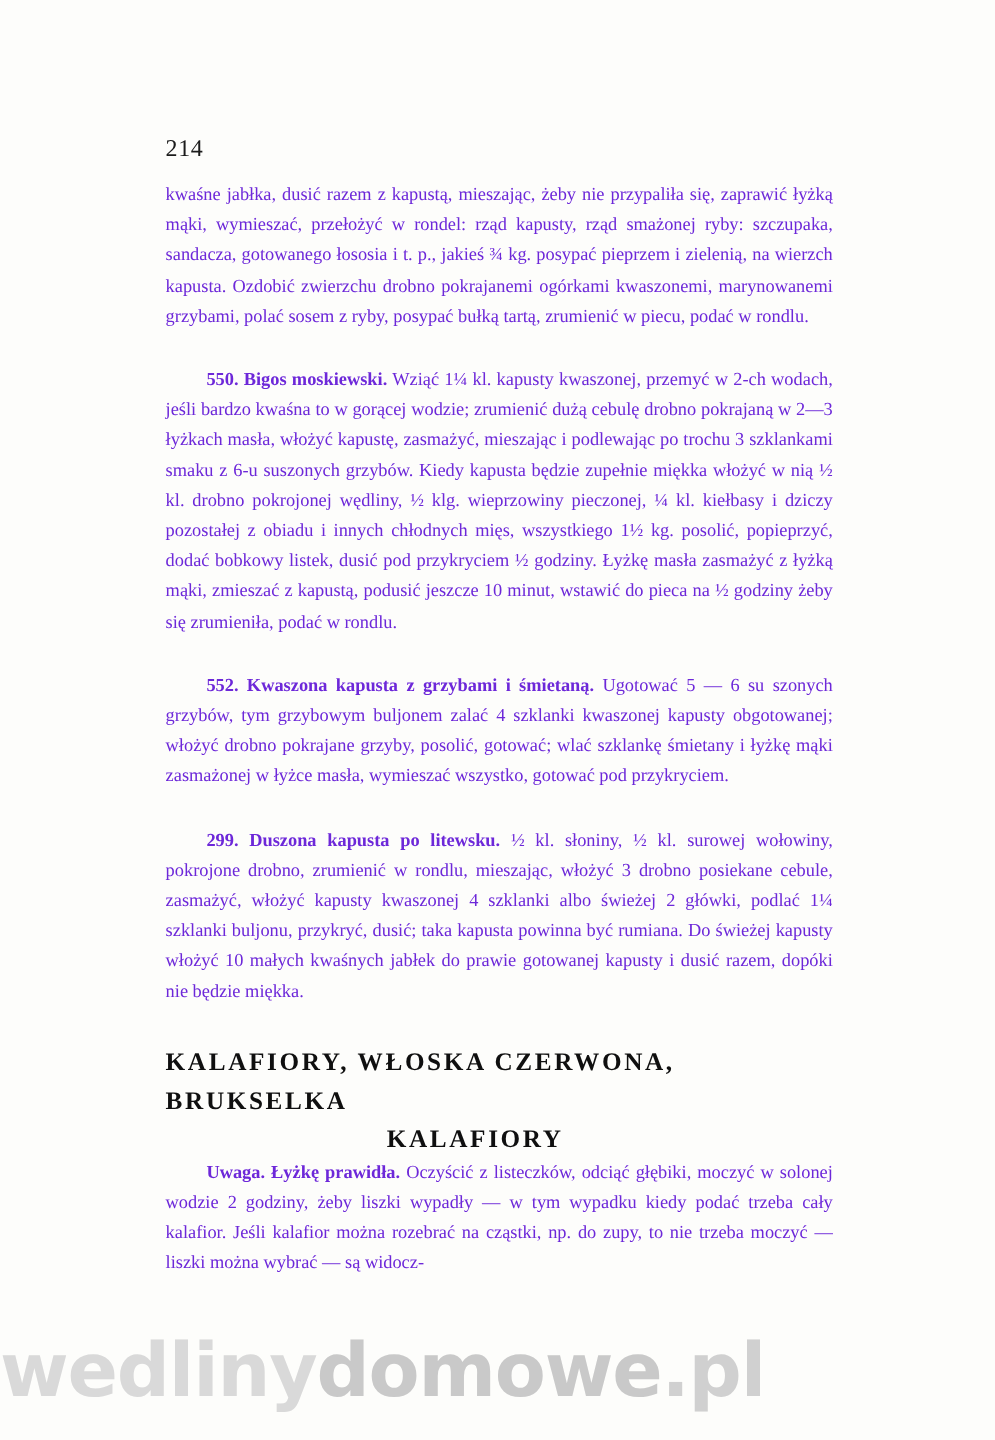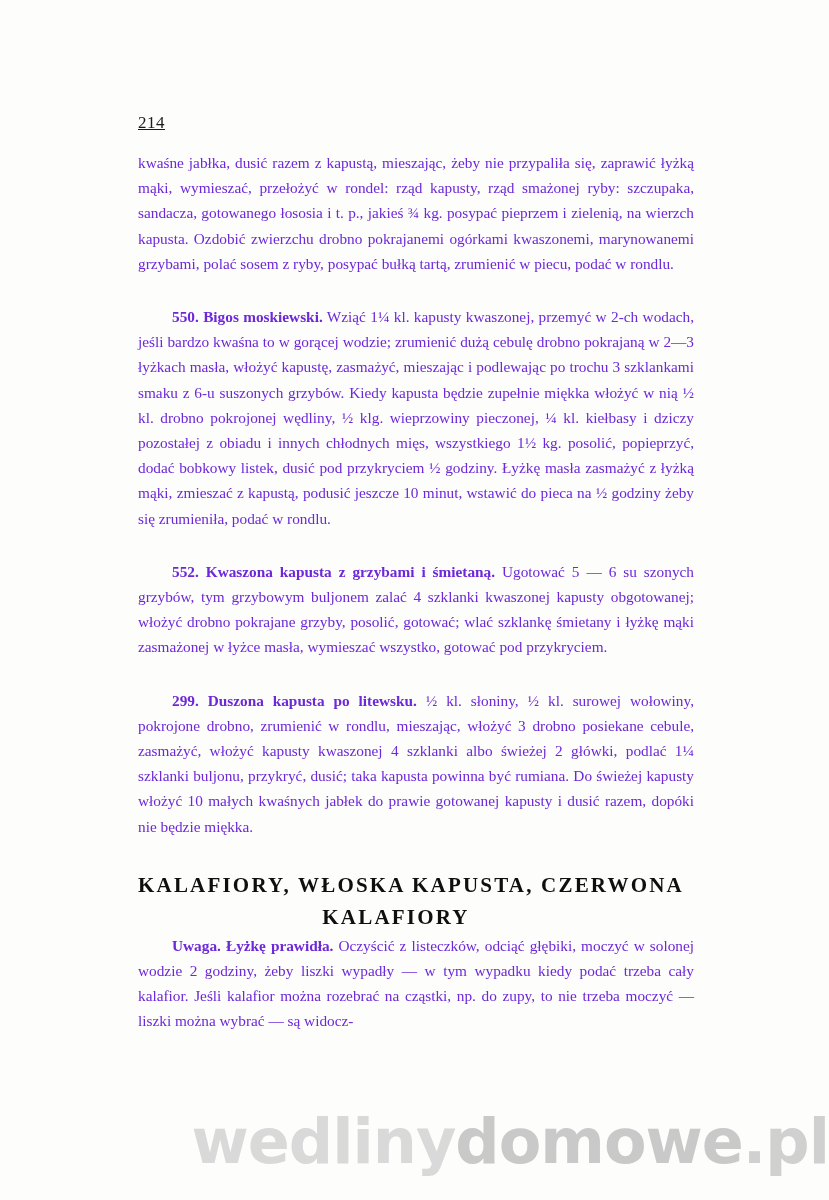--- a/index.html
+++ b/index.html
@@ -17,24 +17,23 @@
   }
   .page {
     position: absolute;
     inset: 0;
     background: #fdfdfb;
   }
   .page-number {
     position: absolute;
     left: 138px;
     top: 113px;
-    font-size: 17px;
+    font-size: 20px;
     letter-spacing: 0.5px;
     color: #1b1b1b;
-    text-decoration: underline;
   }
   .content {
     position: absolute;
     left: 138px;
     top: 150px;
     width: 556px;
   }
   p.body {
     margin: 0 0 0 0;
     font-size: 15.3px;
@@ -68,21 +67,21 @@
     padding-right: 40px;
   }
   .small-para {
     margin-top: 22px;
   }
   .watermark {
     position: absolute;
     left: 0;
     right: 0;
     top: 1105px;
-    text-align: right;
+    text-align: left;
     font-family: "DejaVu Sans", sans-serif;
     font-weight: bold;
     font-size: 62px;
     letter-spacing: -1px;
     color: #d9d9d9;
     user-select: none;
     white-space: nowrap;
   }
   .watermark .dom {
     color: #c9c9c9;
@@ -112,21 +111,21 @@
       <span>Ugotować 5 — 6 su szonych grzybów, tym grzybowym buljonem zalać 4 szklanki kwaszonej kapusty obgotowanej; włożyć drobno pokrajane grzyby, posolić, gotować; wlać szklankę śmietany i łyżkę mąki zasmażonej w łyżce masła, wymieszać wszystko, gotować pod przykryciem.</span>
     </p>
 
     <p class="body indent">
       <span class="rec-title">299. Duszona kapusta po litewsku.</span>
       <span>½ kl. słoniny, ½ kl. surowej wołowiny, pokrojone drobno, zrumienić w rondlu, mieszając, włożyć 3 drobno posiekane cebule, zasmażyć, włożyć kapusty kwaszonej 4 szklanki albo świeżej 2 główki, podlać 1¼ szklanki buljonu, przykryć, dusić; taka kapusta powinna być rumiana. Do świeżej kapusty włożyć 10 małych kwaśnych jabłek do prawie gotowanej kapusty i dusić razem, dopóki  nie  będzie miękka.</span>
     </p>
 
 
     <h2 class="section-head">
-      <span class="line1">KALAFIORY, WŁOSKA KAPUSTA, CZERWONA</span>
+      <span class="line1">KALAFIORY, WŁOSKA CZERWONA, BRUKSELKA</span>
       <span class="line2">KALAFIORY</span>
     </h2>
 
     <p class="body indent small-para">
       <span class="rec-title">Uwaga. Łyżkę prawidła.</span>
       <span>Oczyścić z listeczków, odciąć głębiki, moczyć w solonej wodzie 2 godziny, żeby liszki wypadły — w tym wypadku kiedy podać trzeba cały kalafior. Jeśli kalafior można rozebrać na cząstki, np. do zupy, to nie trzeba moczyć — liszki można wybrać — są widocz-</span>
     </p>
 
   </div>
 

